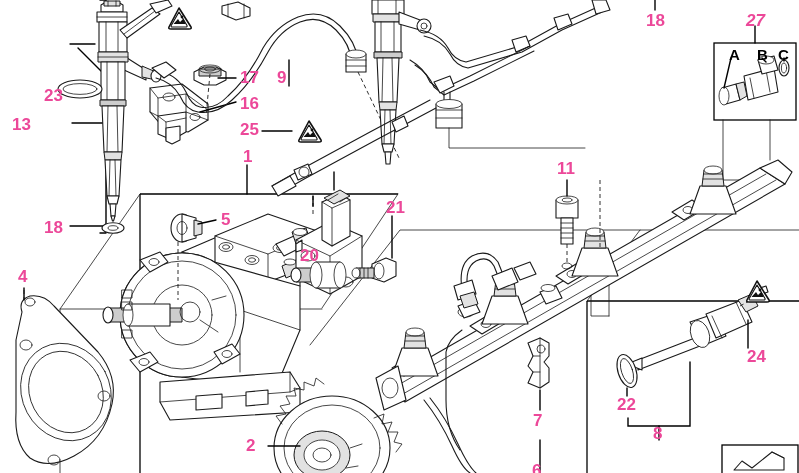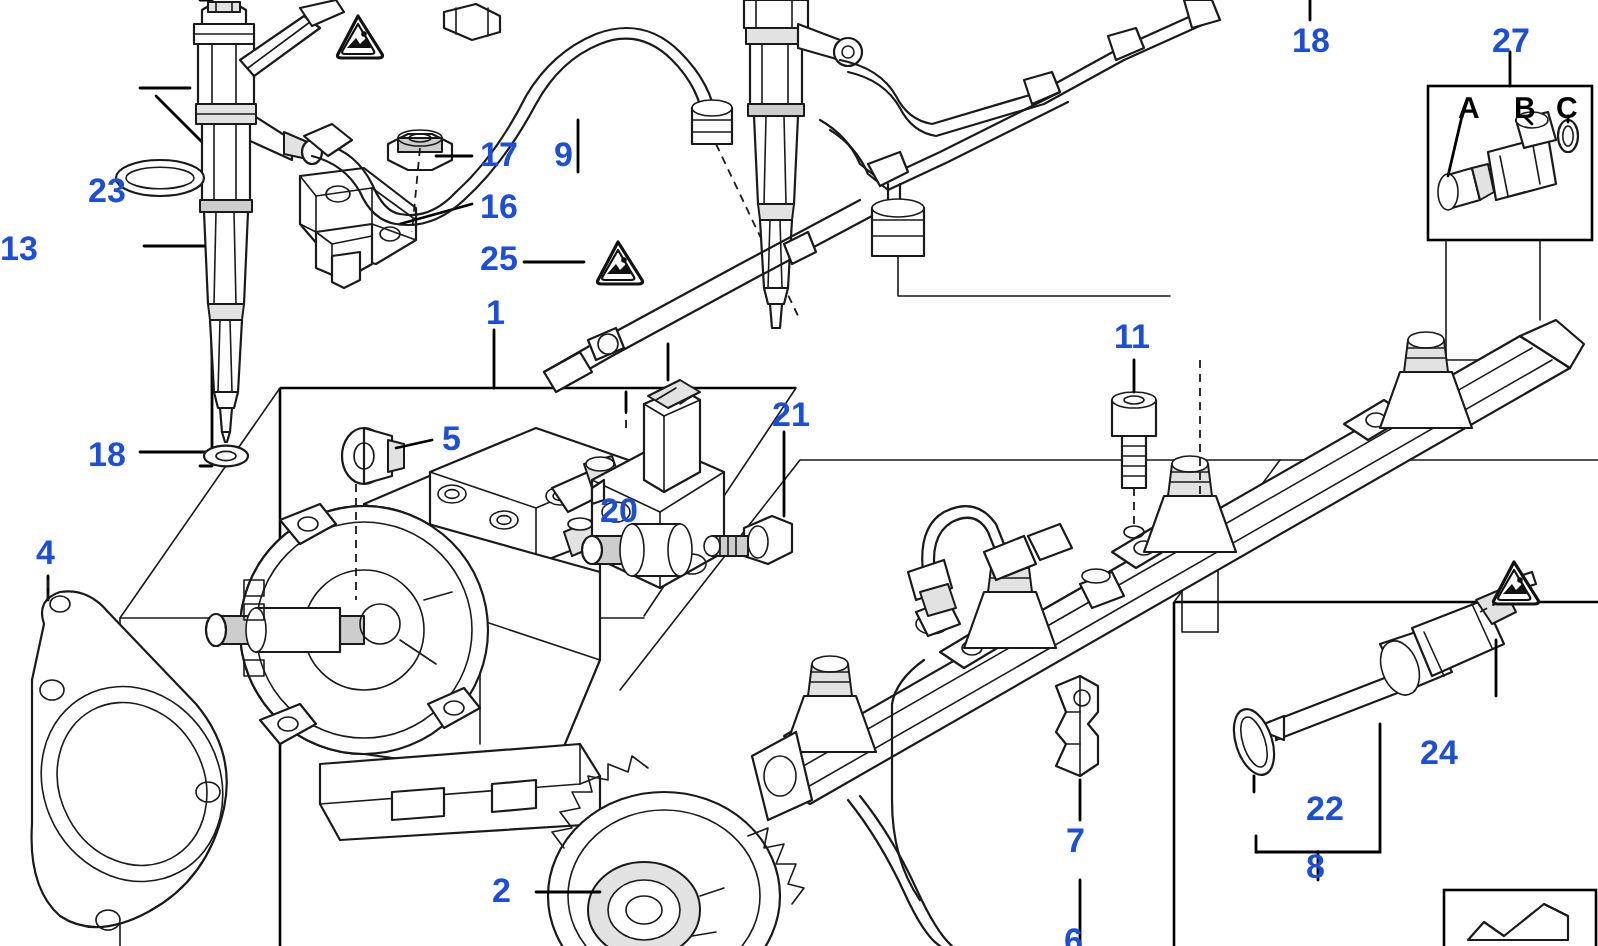--- a/index.html
+++ b/index.html
@@ -10,21 +10,21 @@
     width:799px;height:473px;
     background:#ffffff;
     overflow:hidden;
   }
   #diagram-svg{position:absolute;left:0;top:0;width:799px;height:473px;}
   .callout{
     position:absolute;
     font-family:"Liberation Sans",sans-serif;
     font-weight:bold;
     font-size:17px;
-    color:#1d4ed8;
+    color:#ec4899;
     line-height:1;
     white-space:nowrap;
     letter-spacing:0px;
   }
   .sub-letter{
     position:absolute;
     font-family:"Liberation Sans",sans-serif;
     font-weight:bold;
     font-size:15px;
     color:#000;
@@ -501,38 +501,38 @@
   </svg>
 
   <svg class="warn" style="position:absolute;left:744px;top:279px;width:28px;height:25px;" viewBox="0 0 28 25">
     <path d="M13 2 L25 21 Q26 23 23 23 L5 23 Q2 23 3 21 Z" fill="#fff" stroke="#111" stroke-width="1.6" stroke-linejoin="round"></path>
     <path d="M13 6 L21 19.5 Q21.6 21 19.6 21 L6.5 21 Q4.6 21 5.2 19.5 Z" fill="#fff" stroke="#111" stroke-width="1.1" stroke-linejoin="round"></path>
     <path d="M7.5 18 L12 13 L14 16 L17.5 12.5 L19.5 18 Z" fill="#111"></path>
     <circle cx="16" cy="11" r="1.4" fill="#111"></circle>
   </svg>
 
   <div class="callout" style="left:44px;top:41px;margin-top:46px;">23</div>
-  <div class="callout" style="left:0;top:116px;text-align:right;">13</div>
+  <div class="callout" style="left:12px;top:116px;text-align:right;">13</div>
   <div class="callout" style="left:44px;top:219px;">18</div>
   <div class="callout" style="left:240px;top:69px;">17</div>
   <div class="callout" style="left:277px;top:69px;">9</div>
   <div class="callout" style="left:240px;top:95px;">16</div>
   <div class="callout" style="left:240px;top:121px;text-align:right;">25</div>
   <div class="callout" style="left:243px;top:148px;">1</div>
   <div class="callout" style="left:221px;top:211px;">5</div>
   <div class="callout" style="left:300px;top:199px;margin-top:48px;">20</div>
   <div class="callout" style="left:386px;top:199px;">21</div>
   <div class="callout" style="left:18px;top:268px;">4</div>
   <div class="callout" style="left:246px;top:437px;">2</div>
   <div class="callout" style="left:646px;top:12px;">18</div>
-  <div class="callout" style="left:746px;top:12px;">27</div>
+  <div class="callout" style="left:746px;top:12px;font-style:italic;">27</div>
   <div class="callout" style="left:557px;top:160px;text-align:right;">11</div>
   <div class="callout" style="left:533px;top:412px;">7</div>
-  <div class="callout" style="left:617px;top:396px;margin-left:36px;">22</div>
+  <div class="callout" style="left:617px;top:396px;">22</div>
   <div class="callout" style="left:653px;top:425px;">8</div>
-  <div class="callout" style="left:710px;top:348px;margin-top:20px;">24</div>
+  <div class="callout" style="left:747px;top:348px;">24</div>
   <div class="callout" style="left:532px;top:462px;">6</div>
 
   <div class="sub-letter" style="left:729px;top:46px;">A</div>
   <div class="sub-letter" style="left:757px;top:46px;">B</div>
   <div class="sub-letter" style="left:778px;top:46px;">C</div>
 
 </div>
 
 </body></html>

